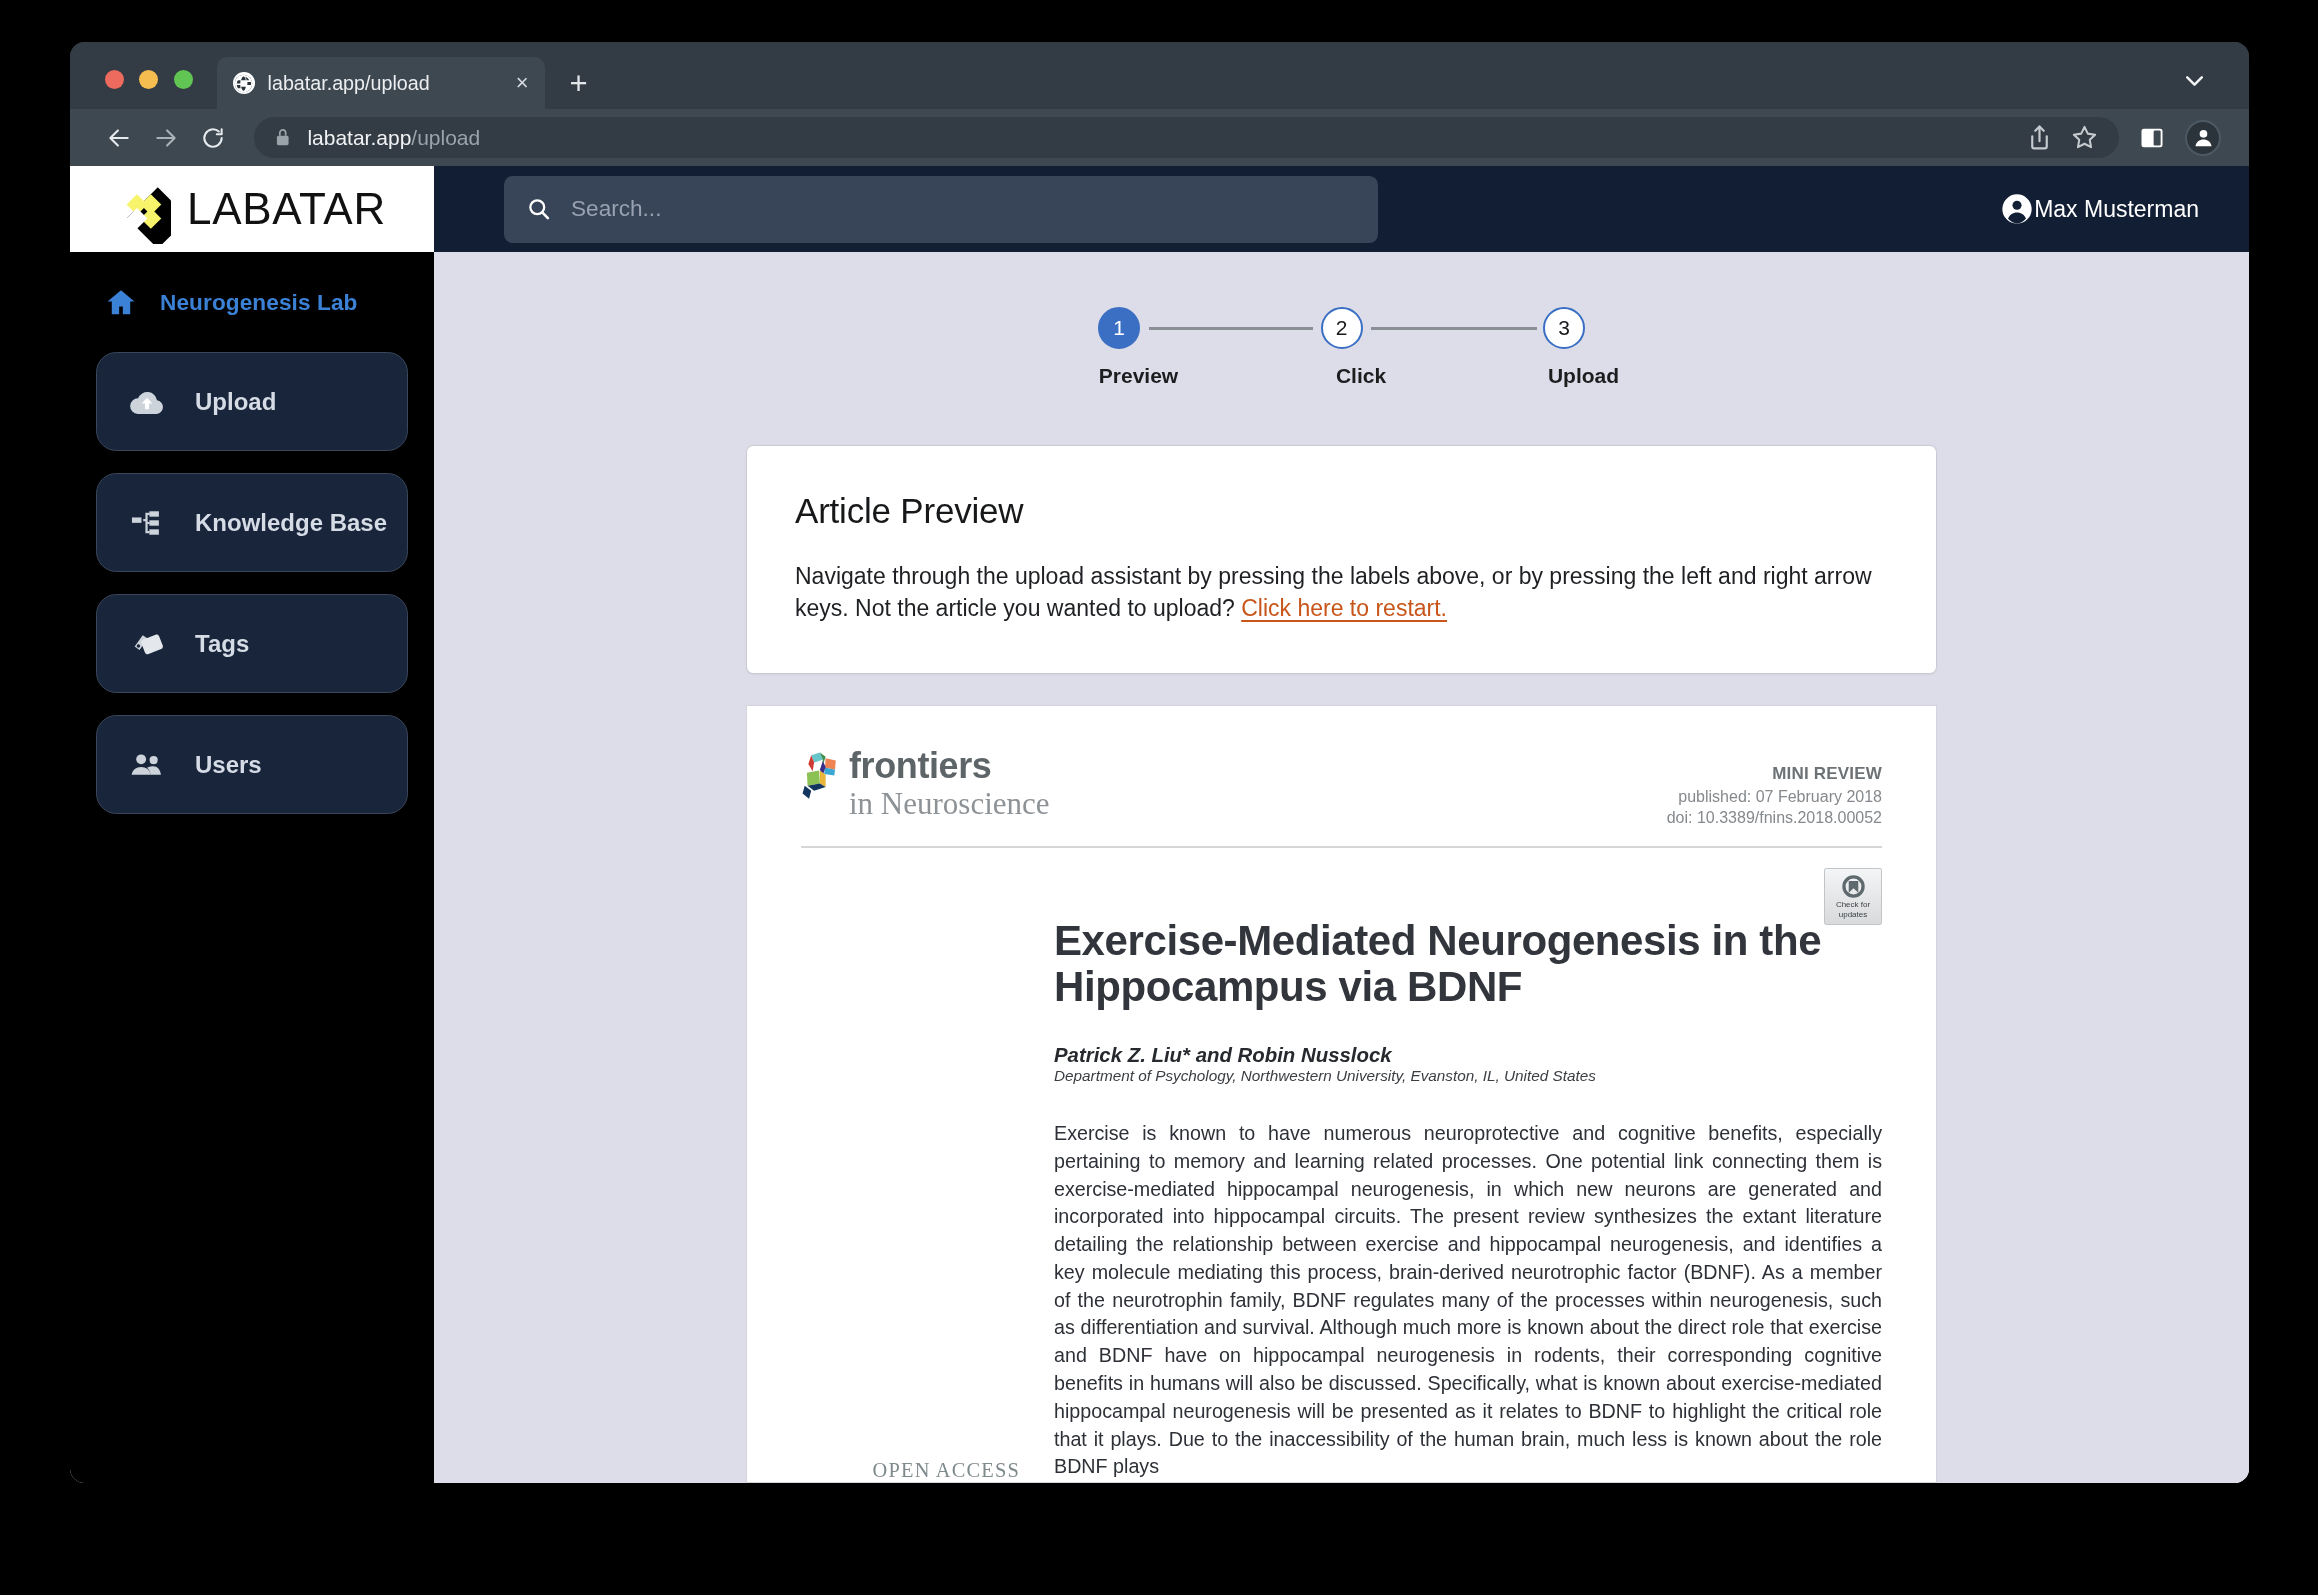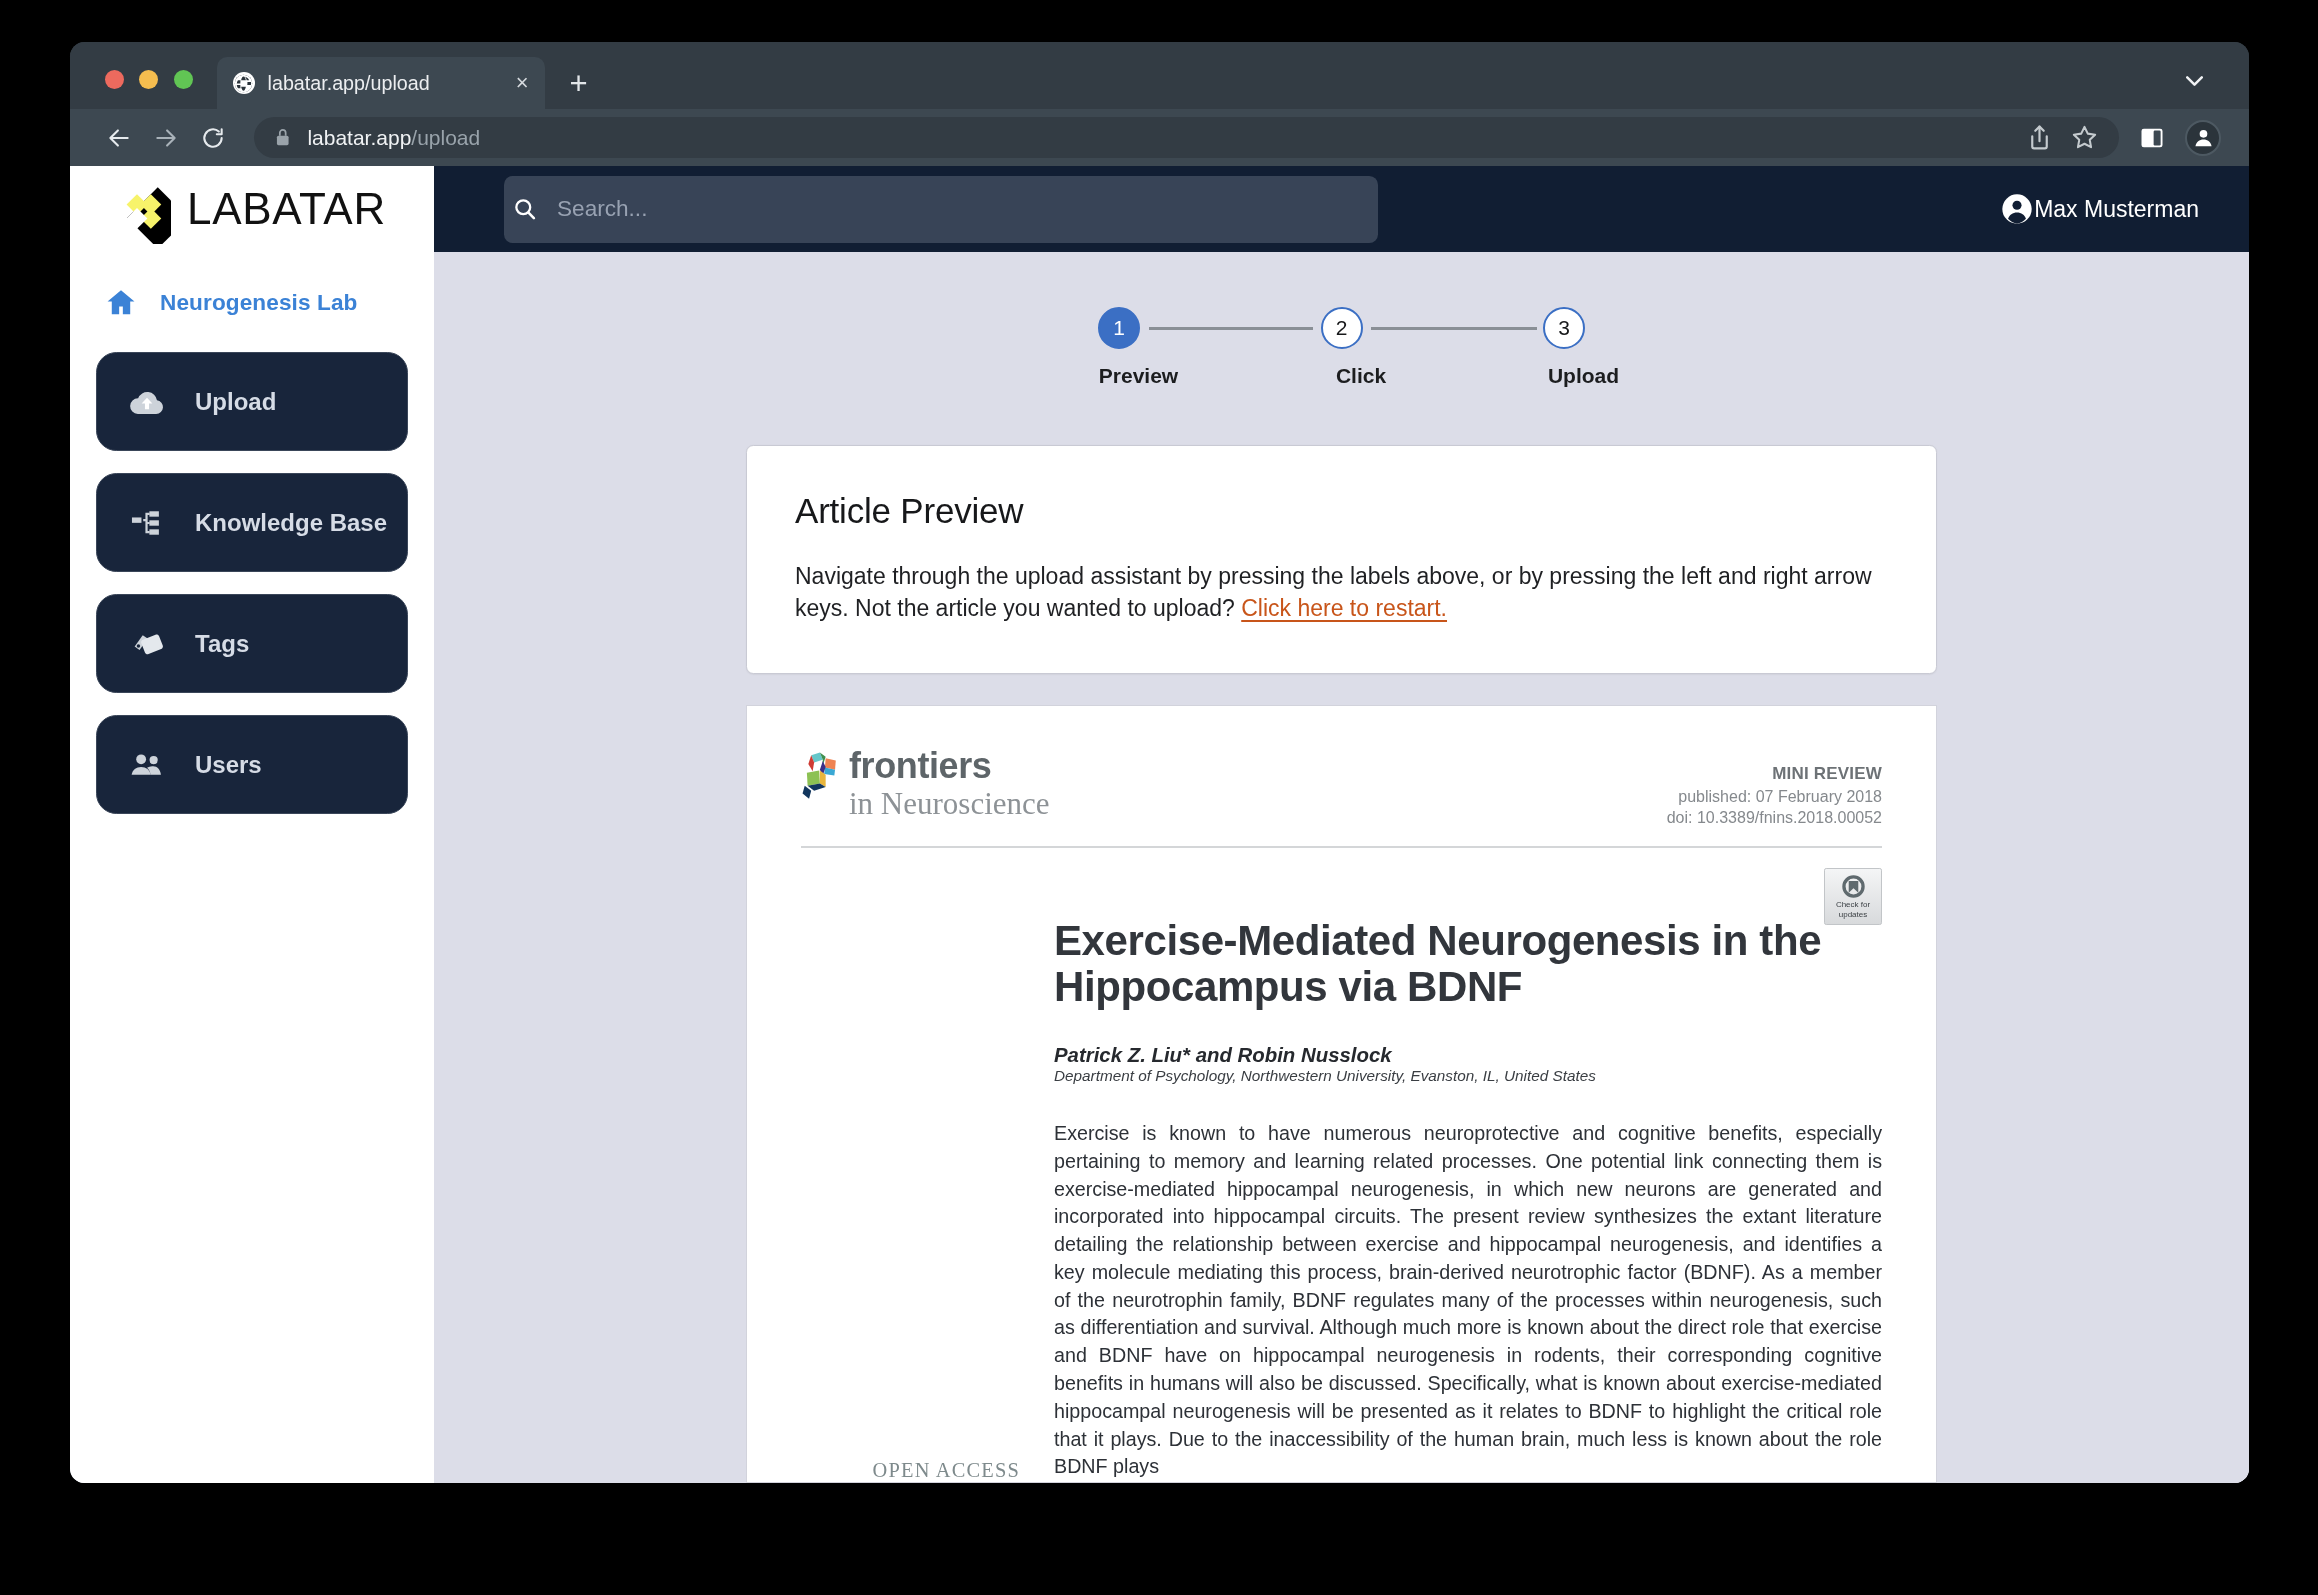--- a/index.html
+++ b/index.html
@@ -133,21 +133,21 @@
     display: flex;
     background: #dcdde8;
     min-height: 0;
     position: relative;
   }
 
   
   #sidebar {
     width: 364px;
     flex: 0 0 auto;
-    background: #ffffff;
+    background: #000000;
     display: flex; flex-direction: column;
   }
   #logo-block {
     height: 86px;
     background: #ffffff;
     display: flex; align-items: center;
     padding-left: 31px;
     gap: 16px;
     flex: 0 0 auto;
   }
@@ -199,21 +199,21 @@
     background: #111e33;
     display: flex; align-items: center;
     padding: 0 50px 0 70px;
     flex: 0 0 auto;
   }
   #search-box {
     width: 874px; height: 67px;
     background: #384457;
     border-radius: 8.7px;
     display: flex; align-items: center;
-    padding: 0 8px; gap: 19px;
+    padding: 0 22px; gap: 19px;
   }
   #search-icon { width: 26px; height: 26px; flex: 0 0 auto; }
   #search-icon svg { width: 100%; height: 100%; display: block; }
   #search-placeholder { color: #98a2b2; font-size: 22.6px; }
   #user-chip {
     margin-left: auto;
     display: flex; align-items: center; gap: 1px;
   }
   #user-avatar-icon { width: 32px; height: 32px; flex: 0 0 auto; }
   #user-avatar-icon svg { width: 100%; height: 100%; display: block; }

